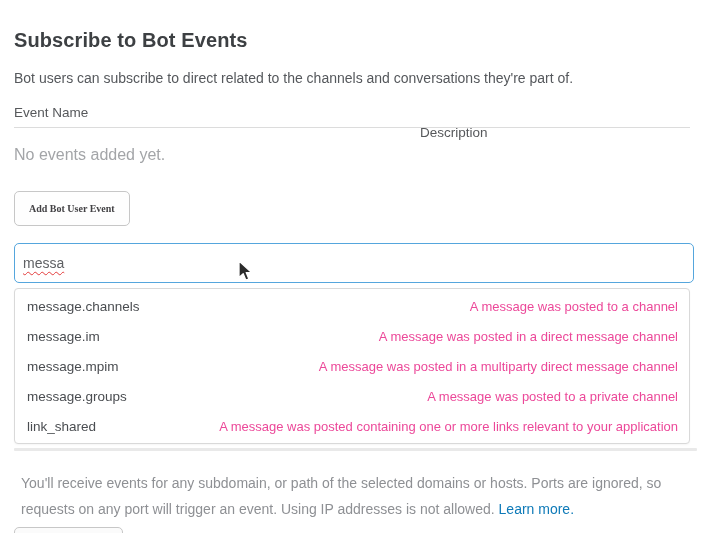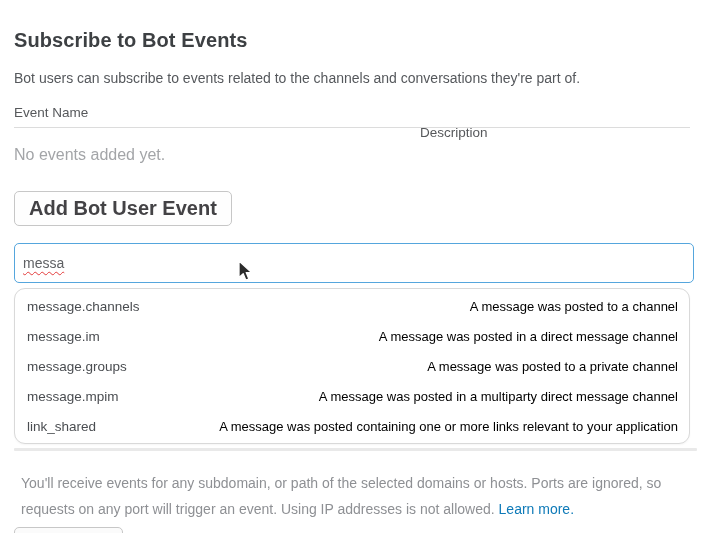--- a/index.html
+++ b/index.html
@@ -31,49 +31,49 @@
   }
 
   .empty-text{
     position:absolute;top:146px;left:14px;
     font-size:16px;color:#a3a5a8;
   }
 
   .add-btn{
     position:absolute;top:191px;left:14px;height:35px;box-sizing:border-box;
     padding:0 14px;background:#fefefe;border:1px solid #c7c7c7;border-radius:5px;
-    font-family:Liberation Sans, sans-serif;font-size:20px;font-weight:700;color:#434245;
+    font-family:Liberation Serif, serif;font-size:10px;font-weight:700;color:#434245;
     display:inline-flex;align-items:center;cursor:pointer;
   }
 
   .event-input{
     position:absolute;top:243px;left:14px;width:680px;height:40px;box-sizing:border-box;
     background:#fff;border:1.5px solid #55a6dd;border-radius:5px;
     display:flex;align-items:center;padding:0 8px;
     font-size:14px;color:#5f6164;
   }
   .event-input .typed{
     text-decoration:underline;
     text-decoration-style:wavy;
     text-decoration-color:#e33c3c;
     text-decoration-thickness:1px;
     text-underline-offset:3px;
   }
 
   .dropdown{
     position:absolute;top:288px;left:14px;width:676px;box-sizing:border-box;
-    background:#fff;border:1px solid #d9d9d9;border-radius:11px;
+    background:#fff;border:1px solid #d9d9d9;border-radius:4px;
     padding:2px 0;box-shadow:0 1px 2px rgba(0,0,0,.04);
   }
   .dd-row{
     height:30px;display:flex;align-items:center;justify-content:space-between;
     padding:0 11px 0 12px;cursor:pointer;
   }
   .dd-name{font-size:13.5px;color:#4a4d51;}
-  .dd-desc{font-size:13px;color:#000000;}
+  .dd-desc{font-size:13px;color:#ec4899;}
 
   .section-divider{
     position:absolute;top:448px;left:14px;width:683px;height:3px;
     background:#e9e9e9;border-radius:1px;
   }
 
   .footer-note{
     position:absolute;top:456px;left:21px;width:678px;
     font-size:14px;line-height:26px;color:#8e9094;
   }
@@ -87,21 +87,21 @@
   .mouse-cursor{
     position:absolute;top:260px;left:238px;width:15px;height:23px;pointer-events:none;
   }
 </style>
 </head>
 <body>
 
 <div class="page">
 
   <h1 class="page-title">Subscribe to Bot Events</h1>
-  <p class="page-subtitle">Bot users can subscribe to events related to the channels and conversations they're part of.</p>
+  <p class="page-subtitle">Bot users can subscribe to direct related to the channels and conversations they're part of.</p>
 
   <div class="col-header col-event">Event Name</div>
   <div class="col-header col-desc">Description</div>
   <div class="header-rule"></div>
 
   <div class="empty-text">No events added yet.</div>
 
   <button class="add-btn">Add Bot User Event</button>
 
   <div class="event-input" role="textbox">
@@ -111,26 +111,26 @@
   <div class="dropdown">
     <div class="dd-row">
       <span class="dd-name">message.channels</span>
       <span class="dd-desc">A message was posted to a channel</span>
     </div>
     <div class="dd-row">
       <span class="dd-name">message.im</span>
       <span class="dd-desc">A message was posted in a direct message channel</span>
     </div>
     <div class="dd-row">
+      <span class="dd-name">message.mpim</span>
+      <span class="dd-desc">A message was posted in a multiparty direct message channel</span>
+    </div>
+    <div class="dd-row">
       <span class="dd-name">message.groups</span>
       <span class="dd-desc">A message was posted to a private channel</span>
-    </div>
-    <div class="dd-row">
-      <span class="dd-name">message.mpim</span>
-      <span class="dd-desc">A message was posted in a multiparty direct message channel</span>
     </div>
     <div class="dd-row">
       <span class="dd-name">link_shared</span>
       <span class="dd-desc">A message was posted containing one or more links relevant to your application</span>
     </div>
   </div>
 
   <div class="section-divider"></div>
 
   <p class="footer-note"><span>You'll receive events for any subdomain, or path of the selected domains or hosts. Ports are ignored, so</span><br><span>requests on any port will trigger an event. Using IP addresses is not allowed.</span> <a href="#">Learn more.</a></p>

